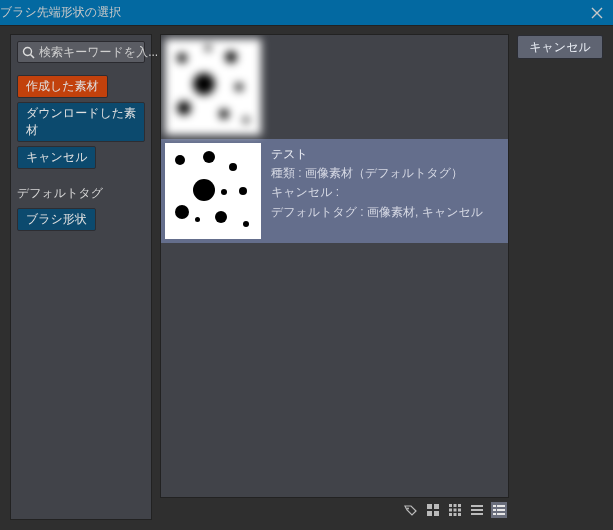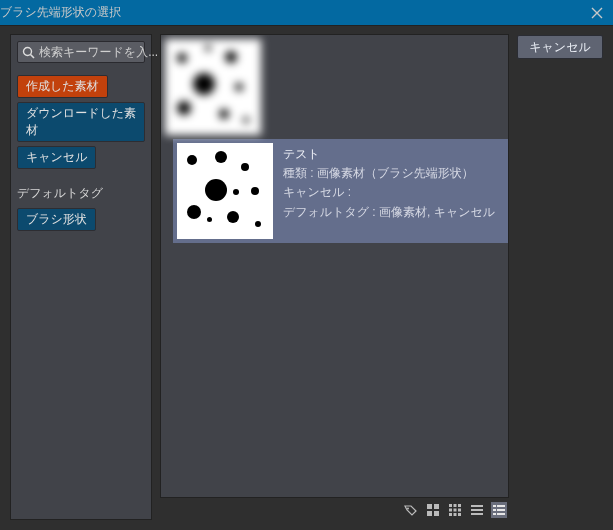--- a/index.html
+++ b/index.html
@@ -92,21 +92,20 @@
     padding: 0;
     overflow: hidden;
   }
   .item {
     display: flex;
     padding: 4px;
     gap: 10px;
   }
   .item.selected {
     background: #646e8c;
-    margin-left: 12px;
   }
   .thumb {
     width: 96px; height: 96px;
     background: #fff;
     position: relative;
     flex-shrink: 0;
   }
   .thumb.blurred { filter: blur(4px); }
   .thumb .dot { position:absolute; background:#000; border-radius:50%; }
   .item .meta {
@@ -220,21 +219,21 @@
           <span class="dot" style="width:8px;height:8px;left:64px;top:20px"></span>
           <span class="dot" style="width:8px;height:8px;left:74px;top:44px"></span>
           <span class="dot" style="width:14px;height:14px;left:10px;top:62px"></span>
           <span class="dot" style="width:12px;height:12px;left:50px;top:68px"></span>
           <span class="dot" style="width:6px;height:6px;left:78px;top:78px"></span>
           <span class="dot" style="width:6px;height:6px;left:56px;top:46px"></span>
           <span class="dot" style="width:5px;height:5px;left:30px;top:74px"></span>
         </div>
         <div class="meta">
           <div class="name">テスト</div>
-          <div>種類 : 画像素材（ブラシ先端形状）</div>
+          <div>種類 : 画像素材（デフォルトタグ）</div>
           <div>キャンセル :</div>
           <div>デフォルトタグ : 画像素材, キャンセル</div>
         </div>
       </div>
 
     </div>
 
     <div class="footerbar">
       <div class="vbtn">
         <svg width="14" height="14" viewBox="0 0 14 14">

